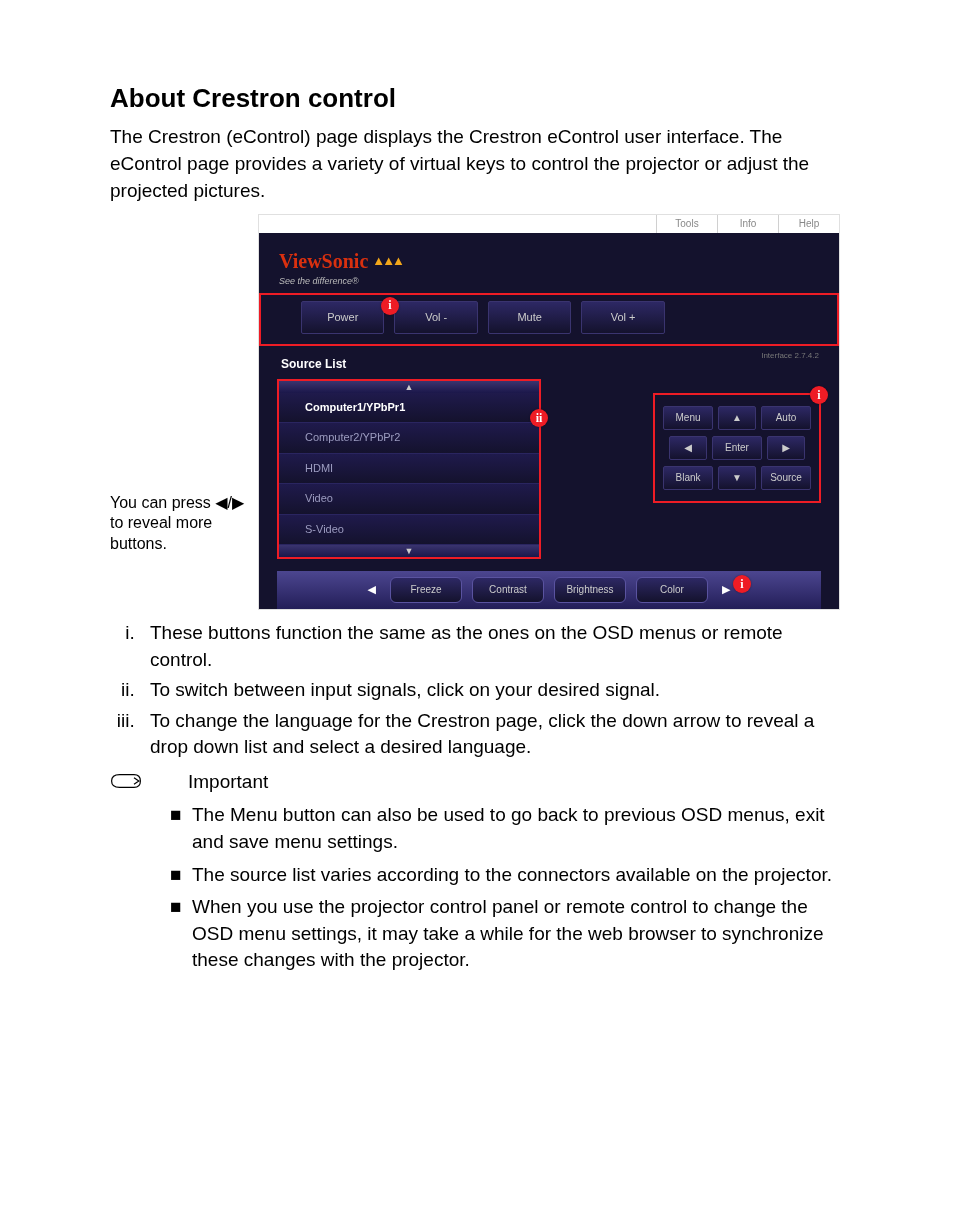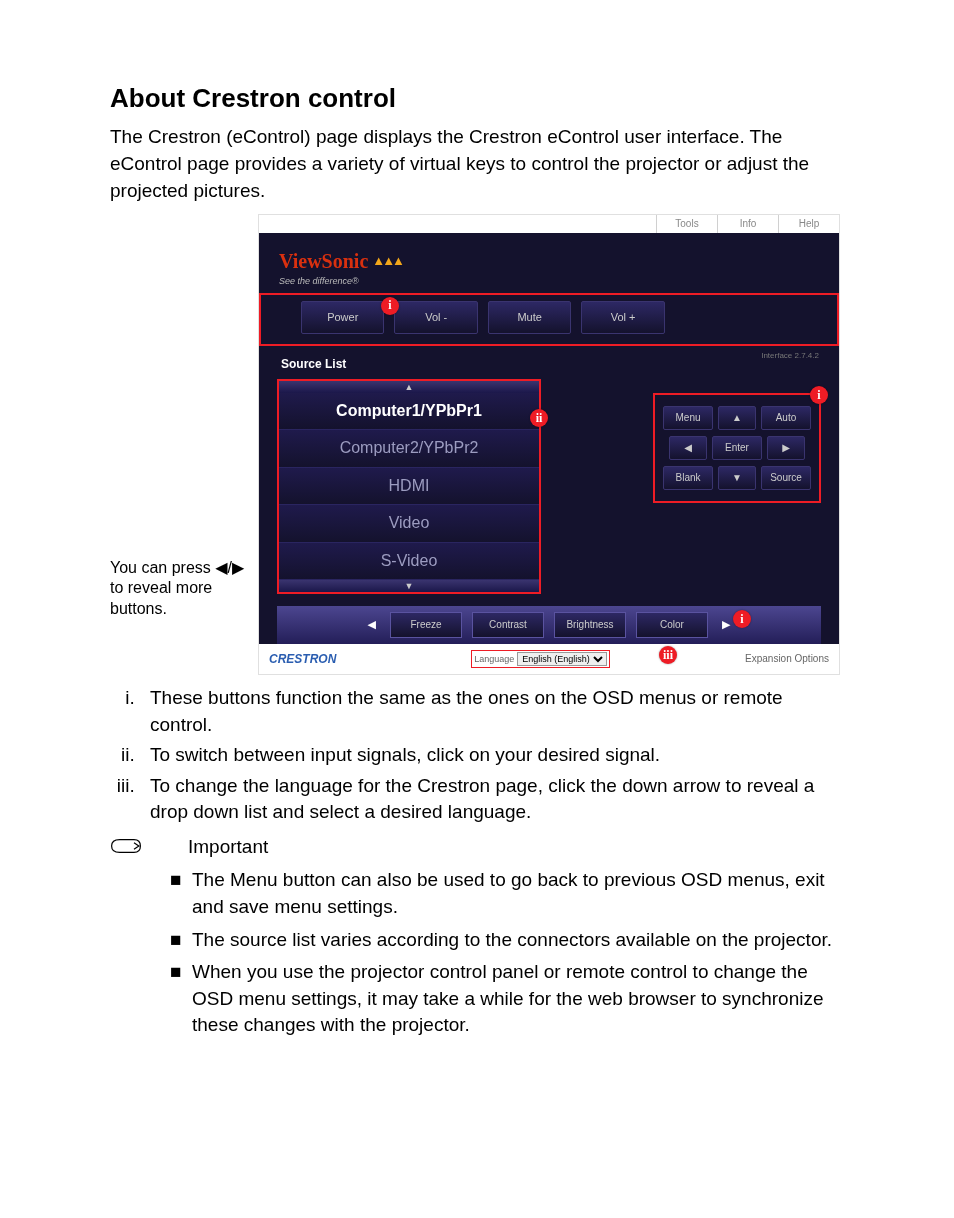--- a/index.html
+++ b/index.html
@@ -101,26 +101,25 @@
     background:#14122d;
     position:relative;
   }
   .srclist .arrowbar{
     background: linear-gradient(#3a346f,#1b174a);
     height:12px;
     display:flex;align-items:center;justify-content:center;
     color:#ccc;font-size:9px;
   }
   .srclist .item{
-    padding:7px 10px;
+    padding:7px 26px;
     color:#9c9cc0;
-    font-size:16px;
+    font-size:11px;
     border-bottom:1px solid #2a2560;
     background: linear-gradient(#1f1a4c,#14122d);
-    text-align: center;
   }
   .srclist .item.sel { color:#fff; font-weight:bold;}
   .osdpad {
     flex:1;
     display:flex;justify-content:flex-end;
     position:relative;
     padding-top:14px;
   }
   .osdgroup{
     border:2px solid #ee1c25;
@@ -147,21 +146,21 @@
     display:flex;align-items:center;justify-content:center;
     gap:10px;
     position:relative;
     margin-top:12px;
   }
   .adjbar .arrow{ color:#fff; padding:0 4px; cursor:pointer;}
   .abtn{
     width:70px;text-align:center;color:#ccc;font-size:10px;padding:5px 0;
     background: linear-gradient(#2d2864,#14122d);
     border:1px solid #5a53a0;
-    border-radius:0;
+    border-radius:6px;
   }
   .footer{
     display:flex;align-items:center;justify-content:space-between;
     padding:6px 10px; font-size:10px; color:#666;
     position:relative;
   }
   .crestron { color:#2a5db0; font-style:italic; font-weight:bold; font-size:12px;}
   .langbox{
     border:1px solid #ee1c25; padding:1px 2px; display:flex; align-items:center;
     font-size:9px; gap:3px;
@@ -272,31 +271,20 @@
         <span class="arrow">◀</span>
         <div class="abtn">Freeze</div>
         <div class="abtn">Contrast</div>
         <div class="abtn">Brightness</div>
         <div class="abtn">Color</div>
         <span class="arrow">▶</span>
         <div class="marker" style="right:70px;top:4px">i</div>
       </div>
     </div>
 
-    <div class="footer">
-      <span class="crestron">CRESTRON</span>
-      <span class="langbox">
-        <span>Language</span>
-        <select class="langsel">
-          <option>English (English)</option>
-        </select>
-      </span>
-      <div class="marker" style="left:400px;top:2px">iii</div>
-      <span>Expansion Options</span>
-    </div>
 
   </div>
 </div>
 
 <ol class="explain roman">
   <li>These buttons function the same as the ones on the OSD menus or remote control.</li>
   <li>To switch between input signals, click on your desired signal.</li>
   <li>To change the language for the Crestron page, click the down arrow to reveal a drop down list and select a desired language.</li>
 </ol>
 

